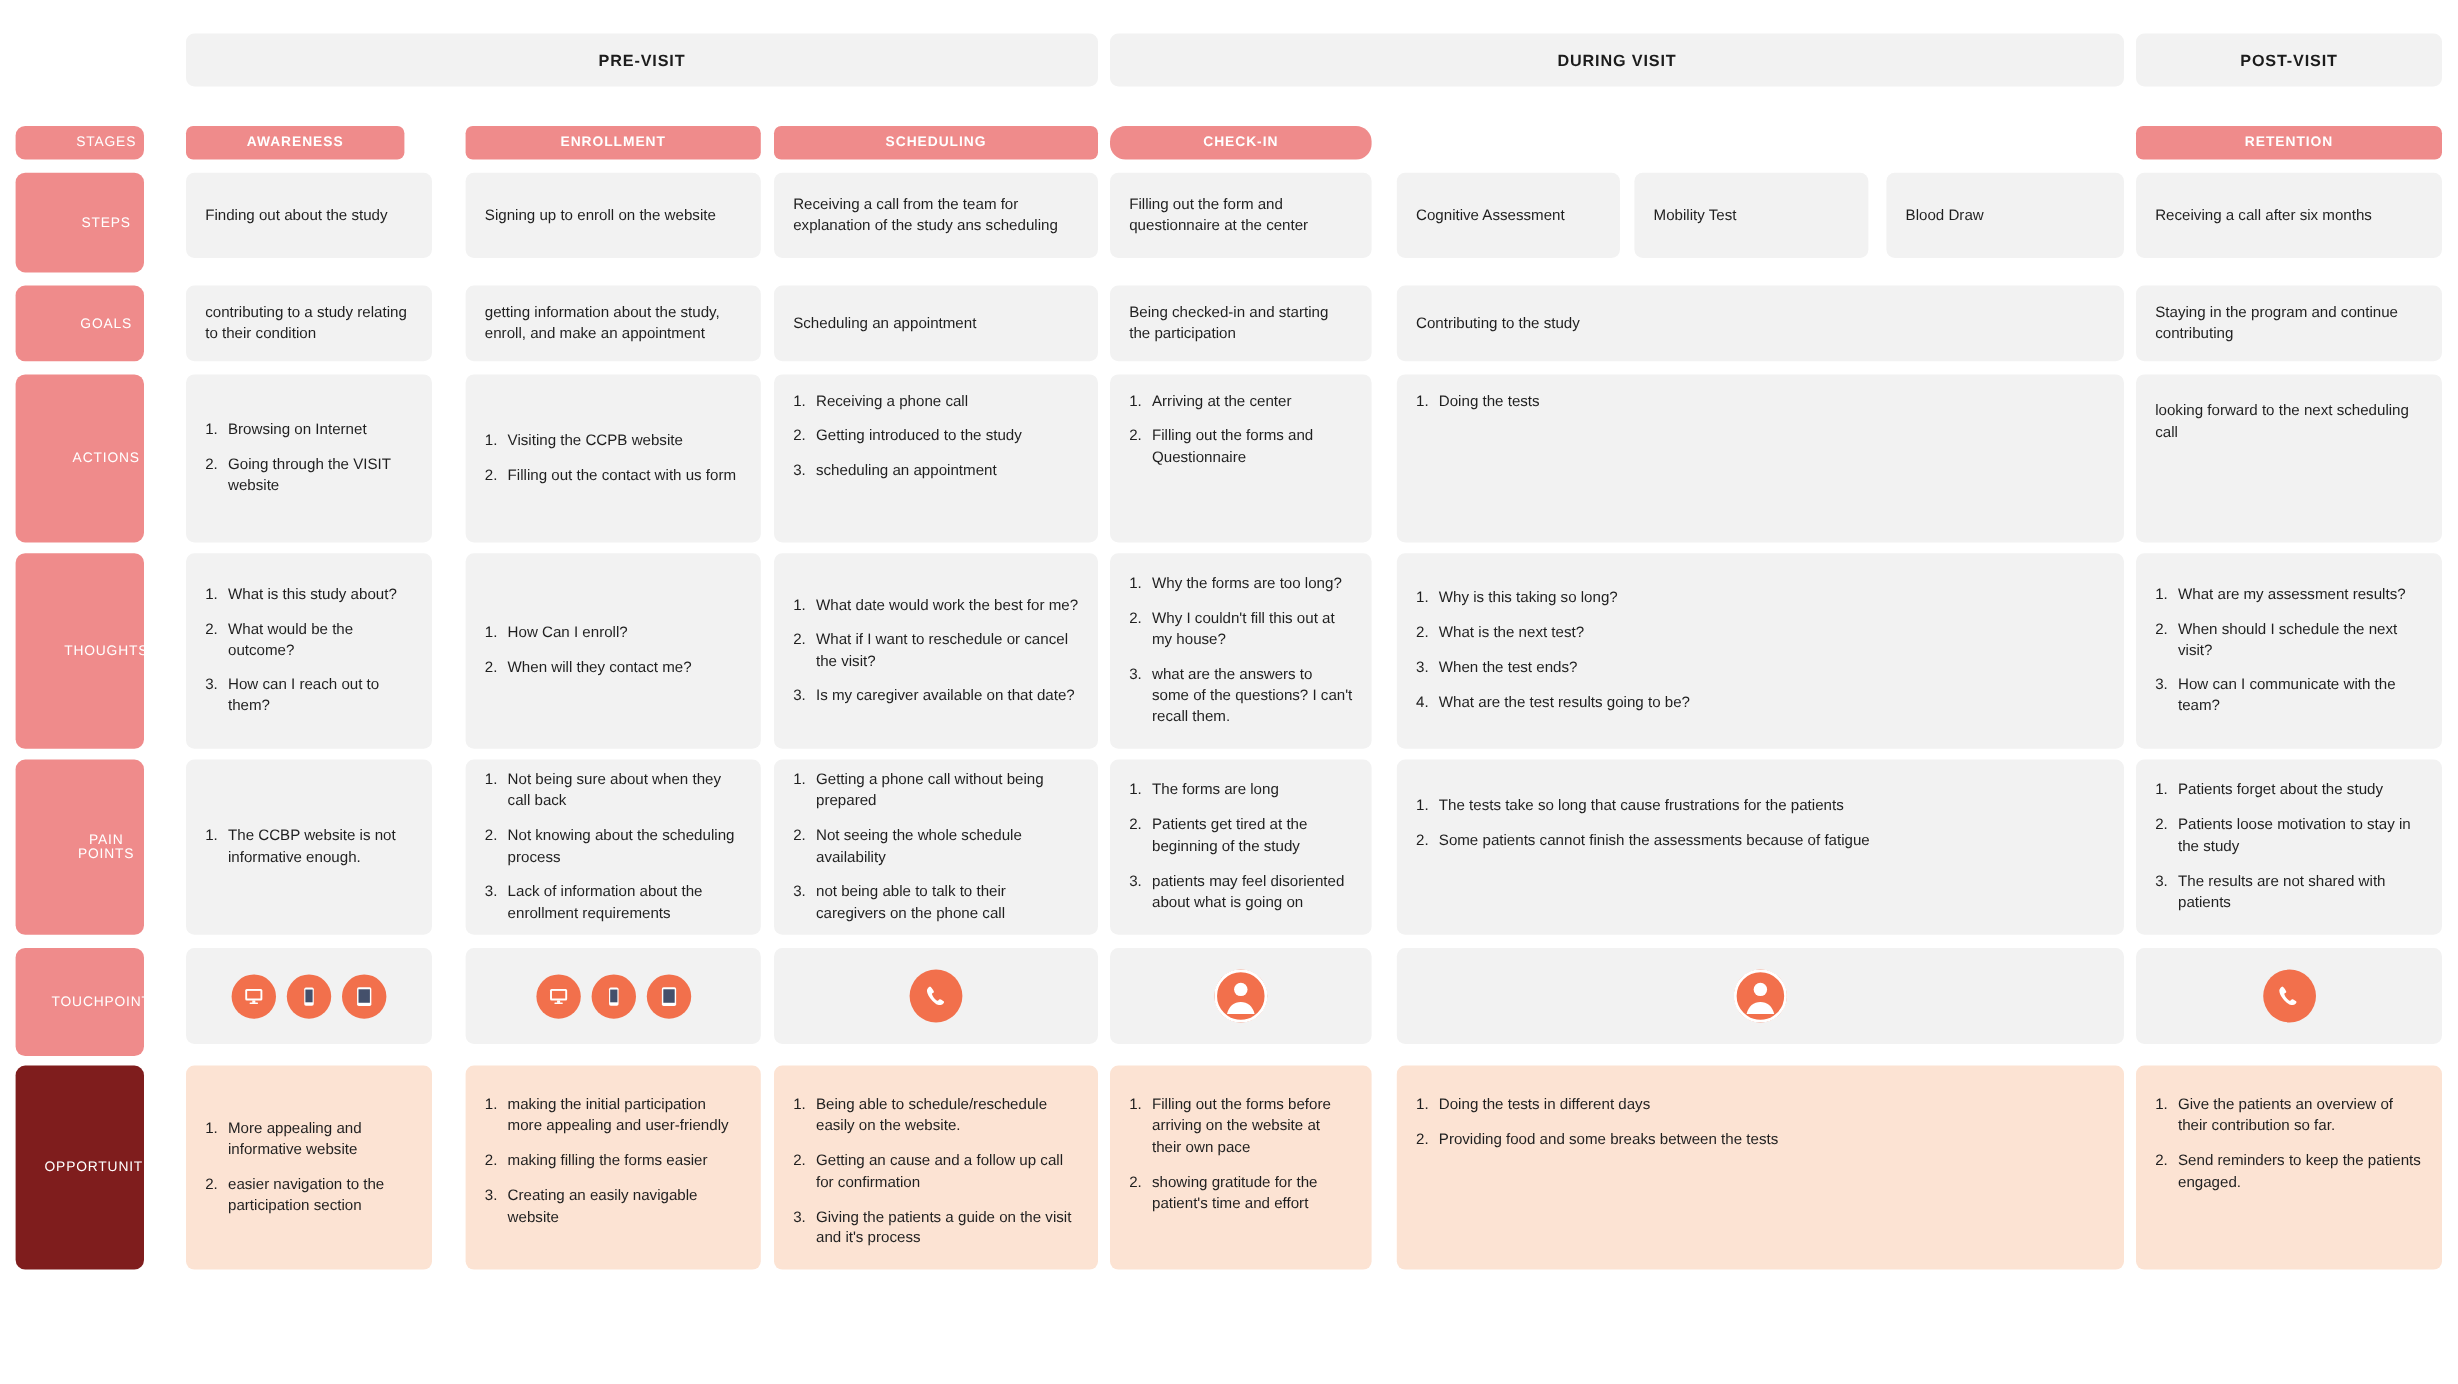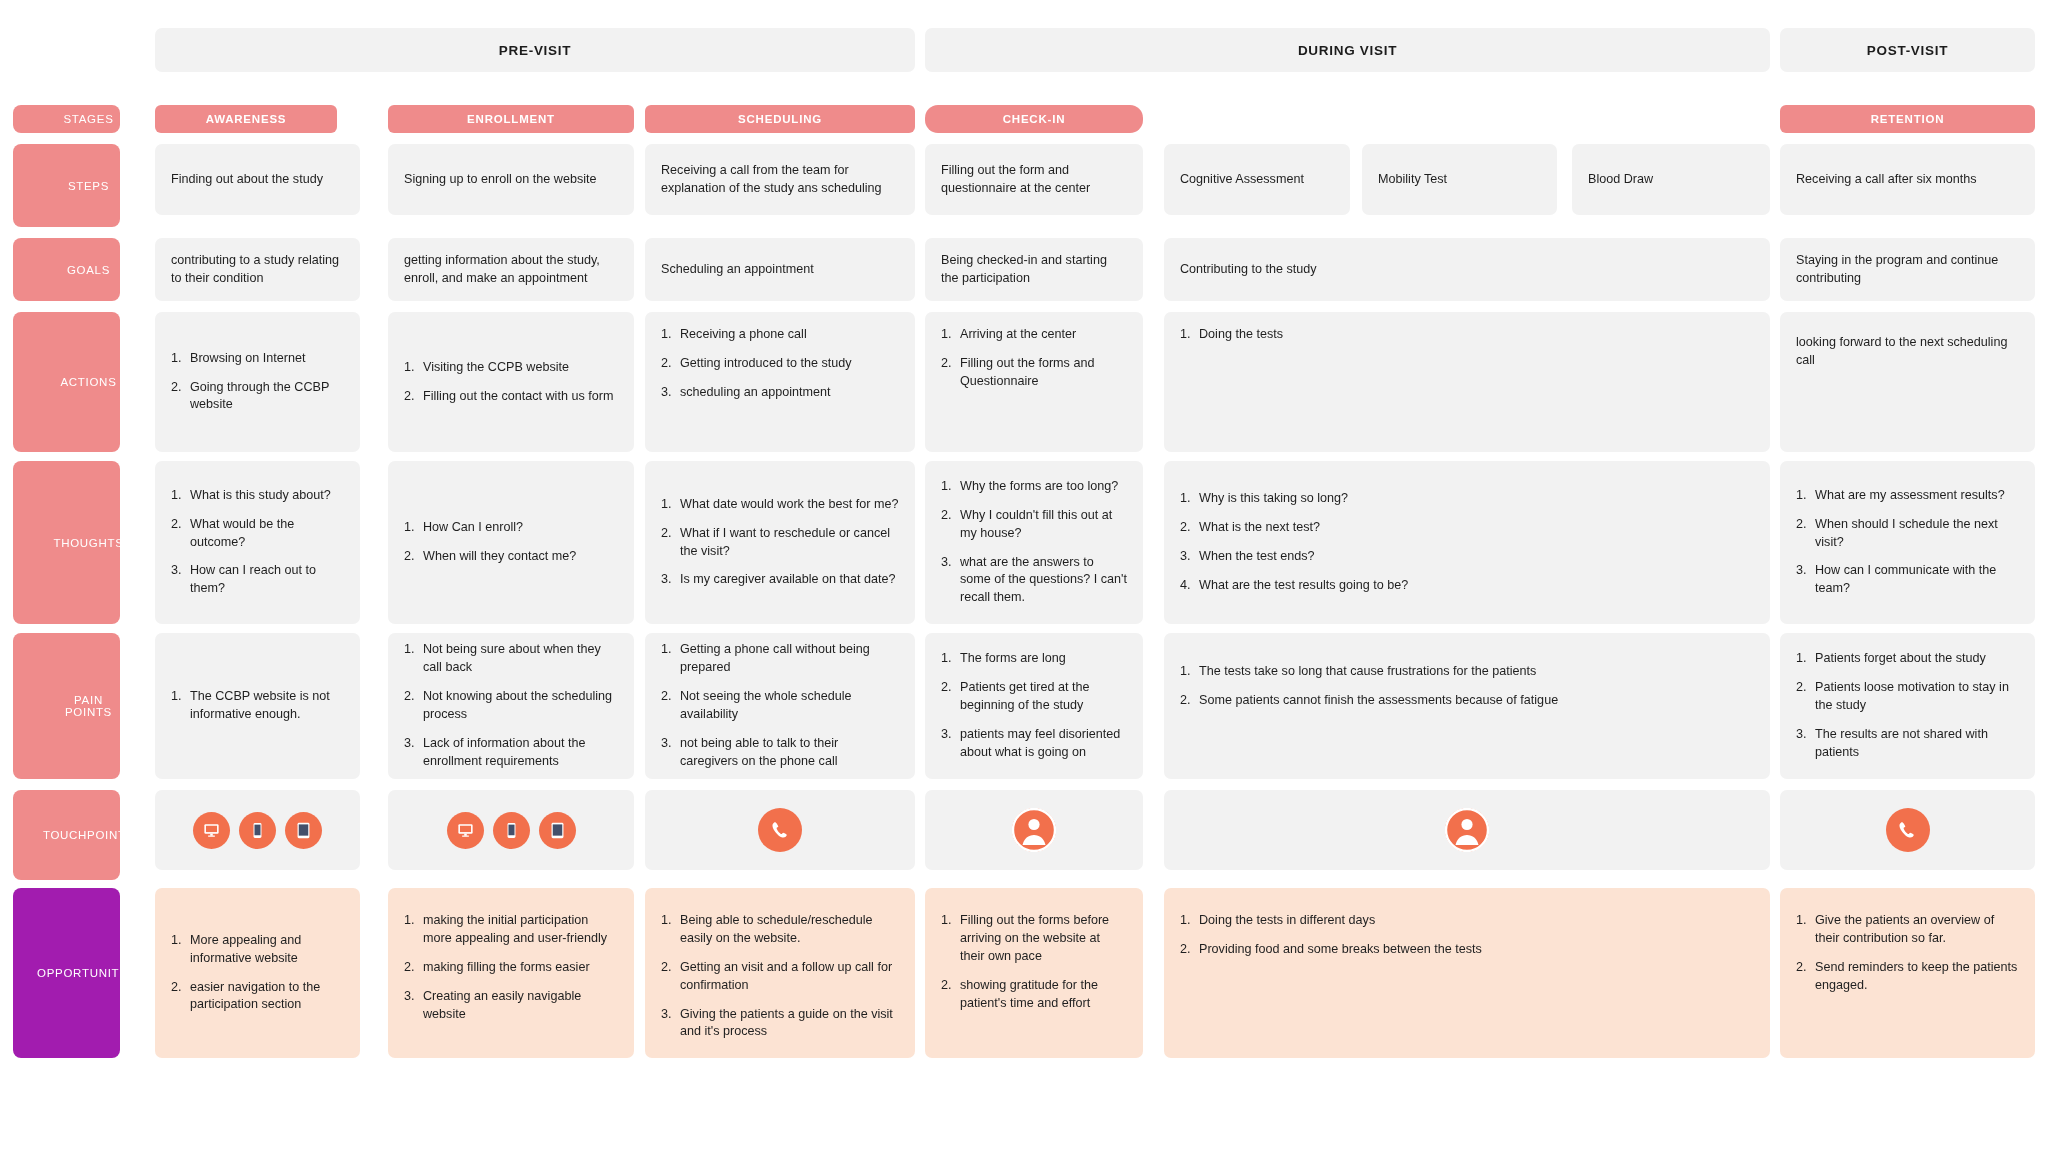--- a/index.html
+++ b/index.html
@@ -20,21 +20,21 @@
   
   .card {
     background: #f2f2f2;
     border-radius: 7px;
   }
   .pink {
     background: #ef8b8b;
     color: #ffffff;
   }
   .orange {
-    background: #a21caf;
+    background: #7f1d1d;
     color: #ffffff;
   }
   .peach {
     background: #fce3d3;
   }
 
   
   .phase-row {
     position: absolute;
     left: 0; top: 28px;
@@ -213,21 +213,21 @@
   <div class="cell card" style="left:1164px;top:238px;width:606px;height:63px;">
     <p>Contributing to the study</p>
   </div>
   <div class="cell card" style="left:1780px;top:238px;width:255px;height:63px;">
     <p>Staying in the program and continue contributing</p>
   </div>
 
   <div class="cell card" style="left:155px;top:312px;width:205px;height:140px;">
     <ol>
       <li>Browsing on Internet</li>
-      <li>Going through the CCBP website</li>
+      <li>Going through the VISIT website</li>
     </ol>
   </div>
   <div class="cell card" style="left:388px;top:312px;width:246px;height:140px;">
     <ol>
       <li>Visiting the CCPB website</li>
       <li>Filling out the contact with us form</li>
     </ol>
   </div>
   <div class="cell card top" style="left:645px;top:312px;width:270px;height:140px;">
     <ol>
@@ -432,21 +432,21 @@
   <div class="cell peach top" style="left:388px;top:888px;width:246px;height:170px;padding-top:24px;">
     <ol>
       <li>making the initial participation more appealing and user-friendly</li>
       <li>making filling the forms easier</li>
       <li>Creating an easily navigable website</li>
     </ol>
   </div>
   <div class="cell peach top" style="left:645px;top:888px;width:270px;height:170px;padding-top:24px;">
     <ol>
       <li>Being able to schedule/reschedule easily on the website.</li>
-      <li>Getting an visit and a follow up call for confirmation</li>
+      <li>Getting an cause and a follow up call for confirmation</li>
       <li>Giving the patients a guide on the visit and it's process</li>
     </ol>
   </div>
   <div class="cell peach top" style="left:925px;top:888px;width:218px;height:170px;padding-top:24px;">
     <ol>
       <li>Filling out the forms before arriving on the website at their own pace</li>
       <li>showing gratitude for the patient's time and effort</li>
     </ol>
   </div>
   <div class="cell peach top" style="left:1164px;top:888px;width:606px;height:170px;padding-top:24px;">

